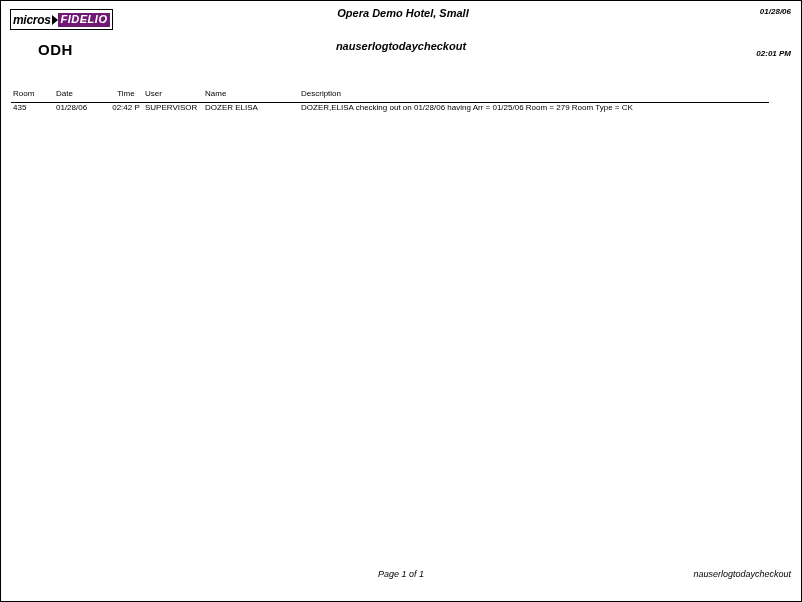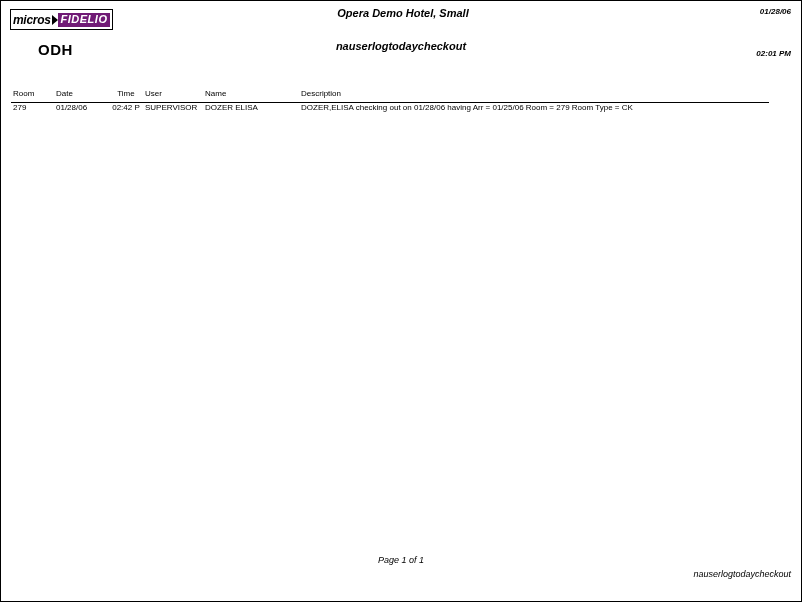--- a/index.html
+++ b/index.html
@@ -157,21 +157,21 @@
 
   .head .cell { padding-bottom: 2px; }
 
   .row.data { padding-top: 3px; height: 16px; }
 
   
   .footer-page {
     position: absolute;
     left: 0;
     right: 0;
-    bottom: 36px;
+    bottom: 22px;
     text-align: center;
     font-size: 9px;
     font-style: italic;
     color: #000000;
   }
   .footer-report {
     position: absolute;
     right: 10px;
     bottom: 22px;
     font-size: 9px;
@@ -201,21 +201,21 @@
     <div class="row head">
       <div class="cell c-room">Room</div>
       <div class="cell c-date">Date</div>
       <div class="cell c-time">Time</div>
       <div class="cell c-user">User</div>
       <div class="cell c-name">Name</div>
       <div class="cell c-desc">Description</div>
     </div>
     <div class="rule"></div>
     <div class="row data">
-      <div class="cell c-room">279</div>
+      <div class="cell c-room">435</div>
       <div class="cell c-date">01/28/06</div>
       <div class="cell c-time">02:42 P</div>
       <div class="cell c-user">SUPERVISOR</div>
       <div class="cell c-name">DOZER ELISA</div>
       <div class="cell c-desc">DOZER,ELISA checking out on 01/28/06 having Arr = 01/25/06 Room = 279 Room Type = CK</div>
     </div>
   </div>
 
   <div class="footer-page">Page 1 of 1</div>
   <div class="footer-report">nauserlogtodaycheckout</div>

